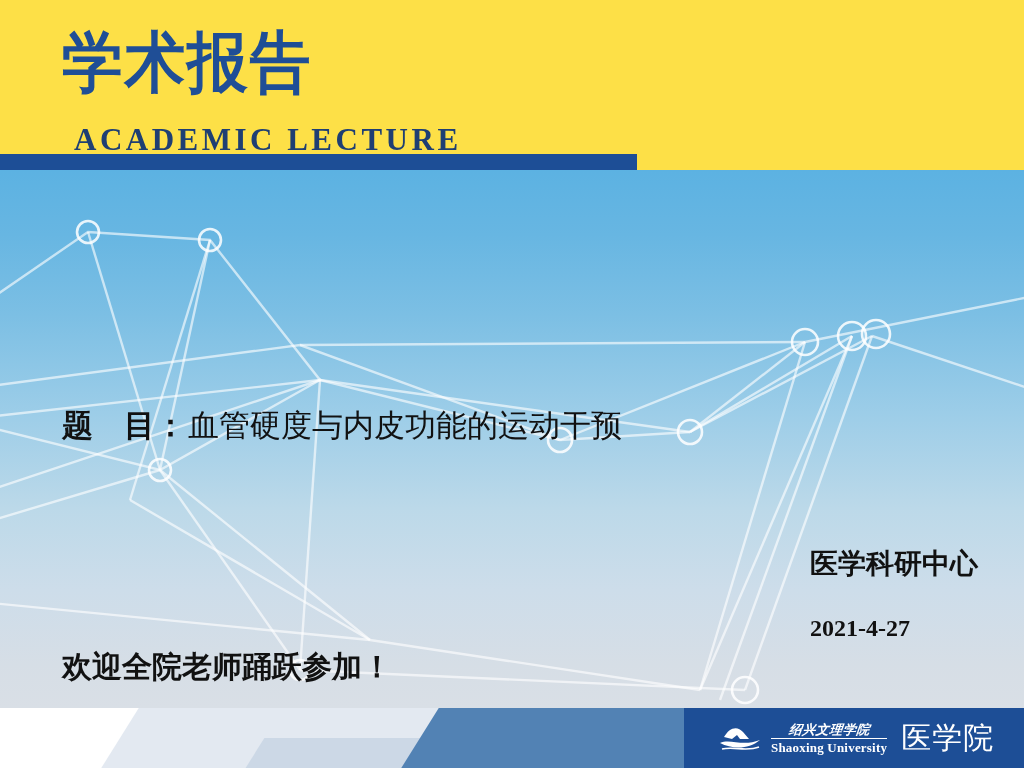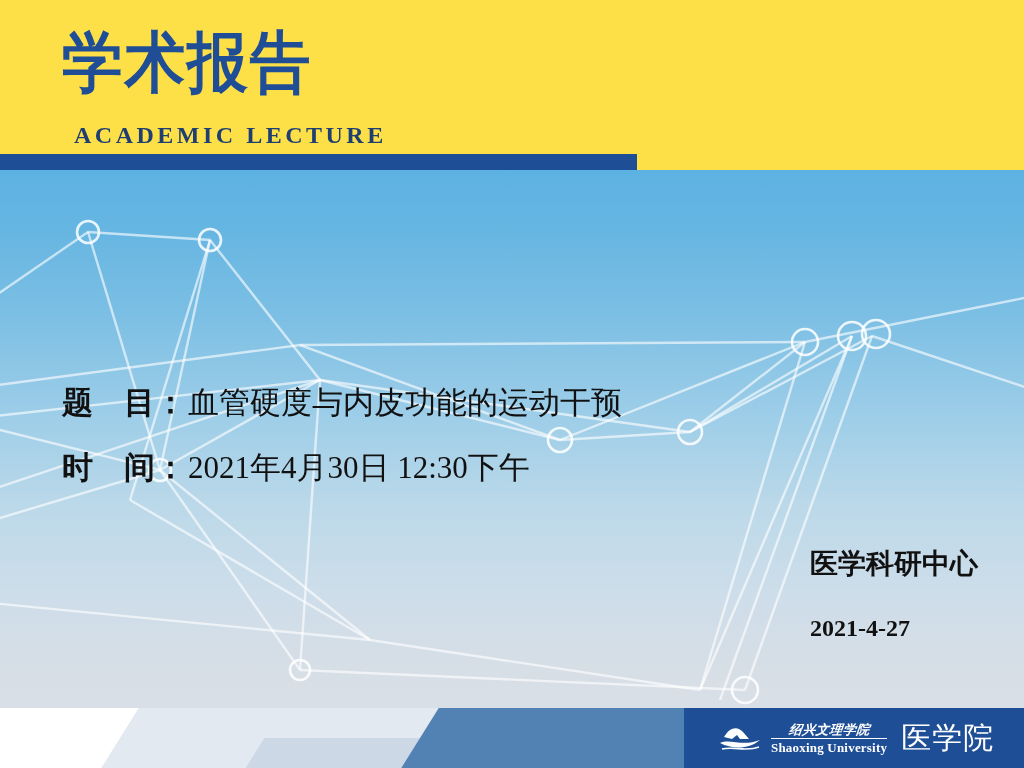--- a/index.html
+++ b/index.html
@@ -39,21 +39,21 @@
     line-height: 1.05;
     transform: scaleX(0.92);
     transform-origin: left top;
     white-space: nowrap;
   }
   .header-subtitle {
     position: absolute;
     left: 74px;
     top: 122px;
     font-family: "Liberation Serif", "DejaVu Serif", serif;
-    font-size: 24px;
+    font-size: 31px;
     font-weight: 700;
     letter-spacing: 3.5px;
     color: #1f3f73;
     white-space: nowrap;
   }
   .header-rule-dark {
     position: absolute;
     left: 0;
     top: 154px;
     width: 637px;
@@ -91,20 +91,21 @@
     position: absolute;
     left: 0; top: 0;
     width: 1024px;
     height: 538px;
   }
   .info-row {
     position: absolute;
     left: 62px;
     white-space: nowrap;
     color: #111111;
+    margin-top: 23px;
   }
   .info-label {
     font-family: "DejaVu Sans", "Liberation Sans", sans-serif;
     font-size: 31px;
     font-weight: 700;
     color: #111111;
     letter-spacing: 0px;
   }
   .info-value {
     font-family: "Liberation Serif", "DejaVu Serif", serif;
@@ -309,24 +310,22 @@
         <circle cx="876" cy="164" r="14"></circle>
         <circle cx="745" cy="520" r="13"></circle>
         <circle cx="300" cy="500" r="10"></circle>
       </g>
     </svg>
 
     <div class="info-list">
       <div class="info-row r1">
         <span class="info-label">题　目：</span><span class="info-value">血管硬度与内皮功能的运动干预</span>
       </div>
-      <div class="info-row r2">
-        <span class="info-label">时　间：</span><span class="info-value">2021年4月30日 12:30下午</span>
-      </div>
-
+
+      <div class="welcome-line">欢迎全院老师踊跃参加！</div>
 
       <div class="signature">
         <div class="sig-org">医学科研中心</div>
         <div class="sig-date">2021-4-27</div>
       </div>
     </div>
   </div>
 
   <div class="footer">
     <div class="foot-shape shape-pale-wide"></div>

